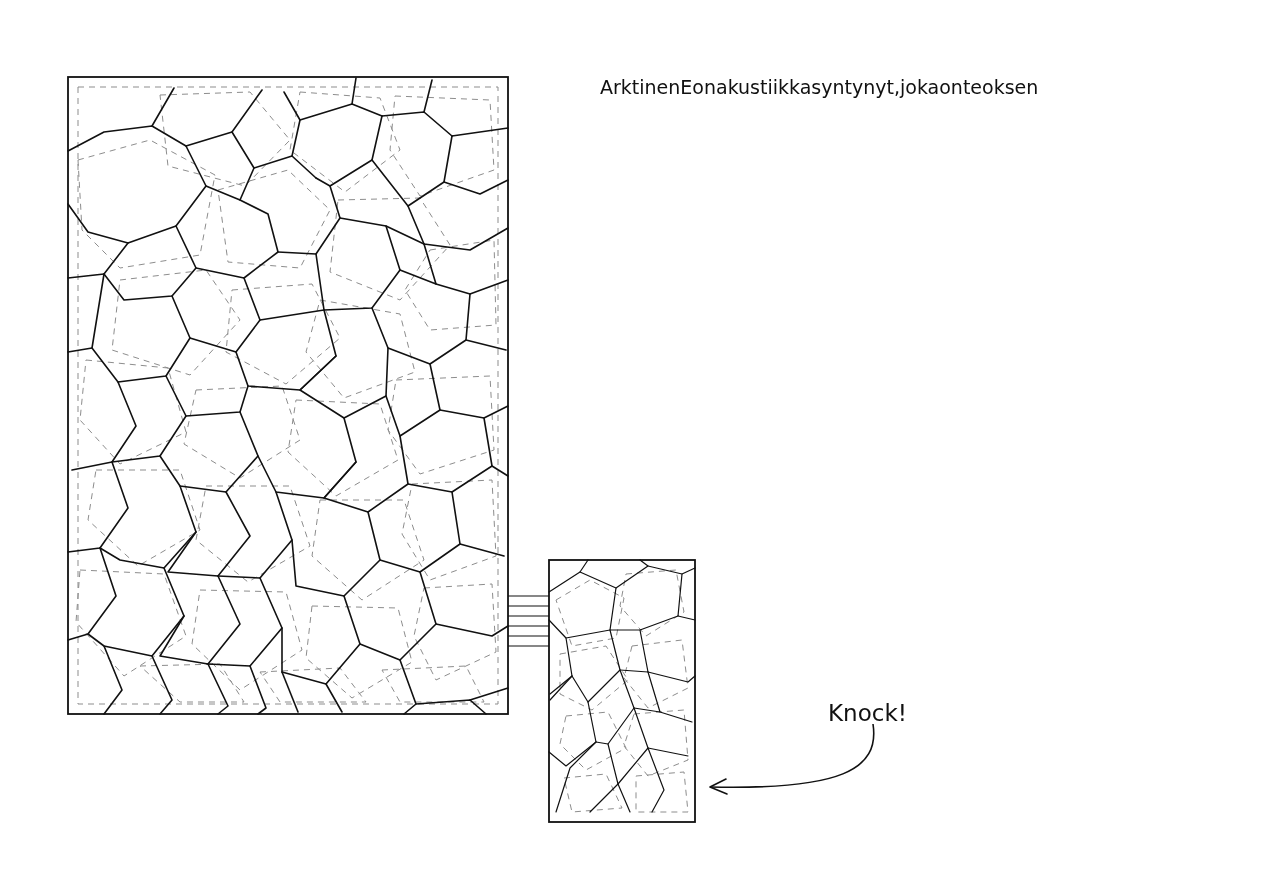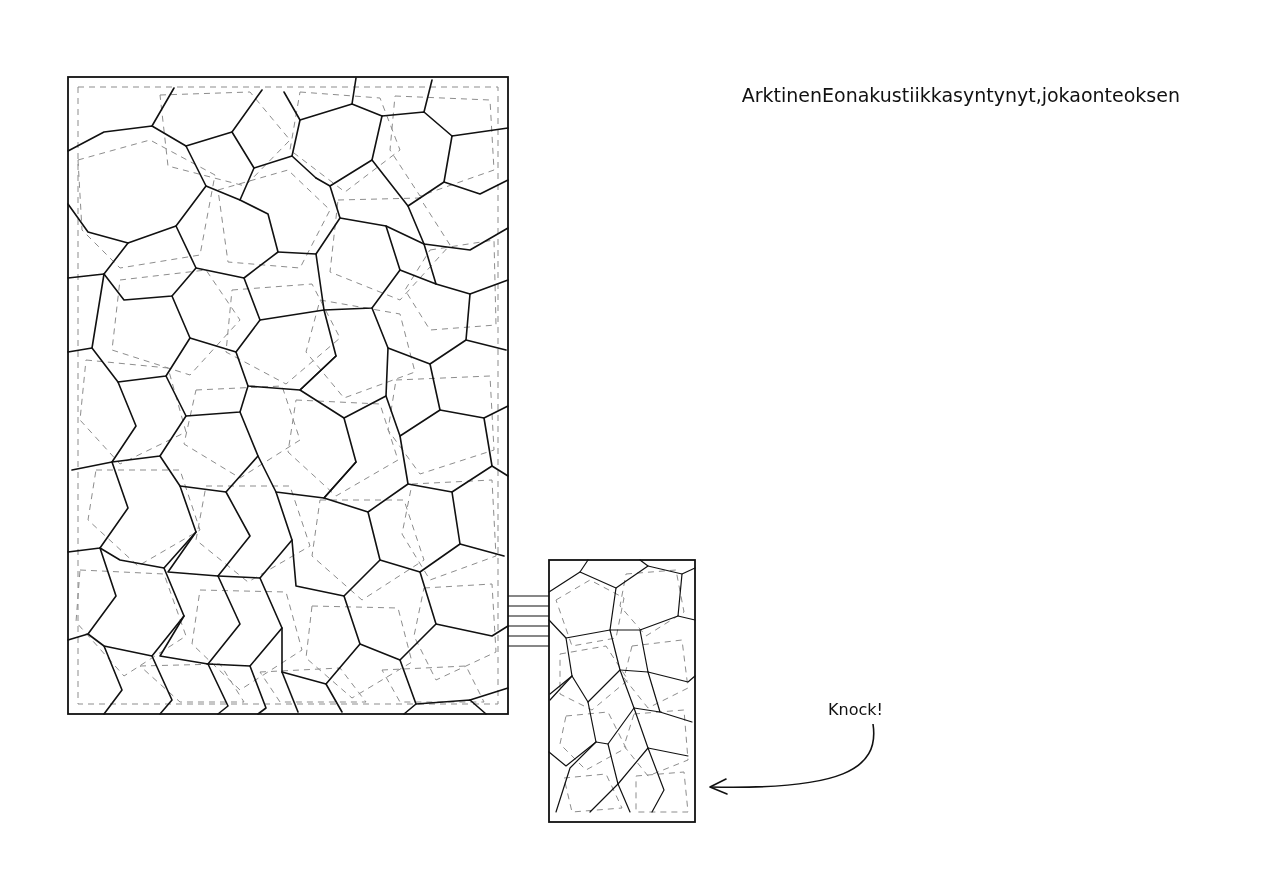--- a/index.html
+++ b/index.html
@@ -32,28 +32,27 @@
     letter-spacing: 0px;
     text-align: justify;
     text-justify: inter-word;
   }
   .desc-line {
     display: block;
     white-space: nowrap;
   }
   .desc-line.justified {
     display: flex;
-    justify-content: flex-end;
-    margin-top: 8px;
+    justify-content: flex-start;
   }
   .knock-label {
     position: absolute;
     left: 828px;
     top: 700px;
-    font-size: 16px;
+    font-size: 23px;
     color: #111111;
     white-space: nowrap;
   }
   svg.art {
     position: absolute;
     left: 0; top: 0;
     width: 1280px;
     height: 886px;
   }
   .solid {

